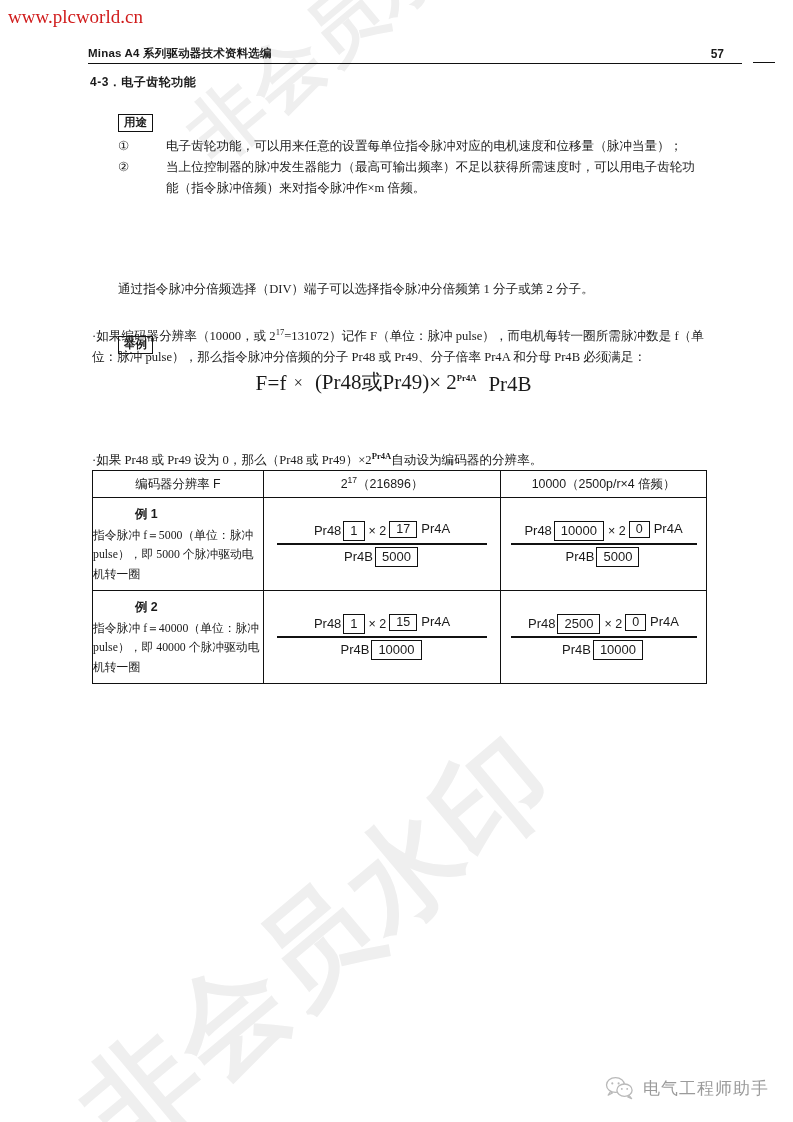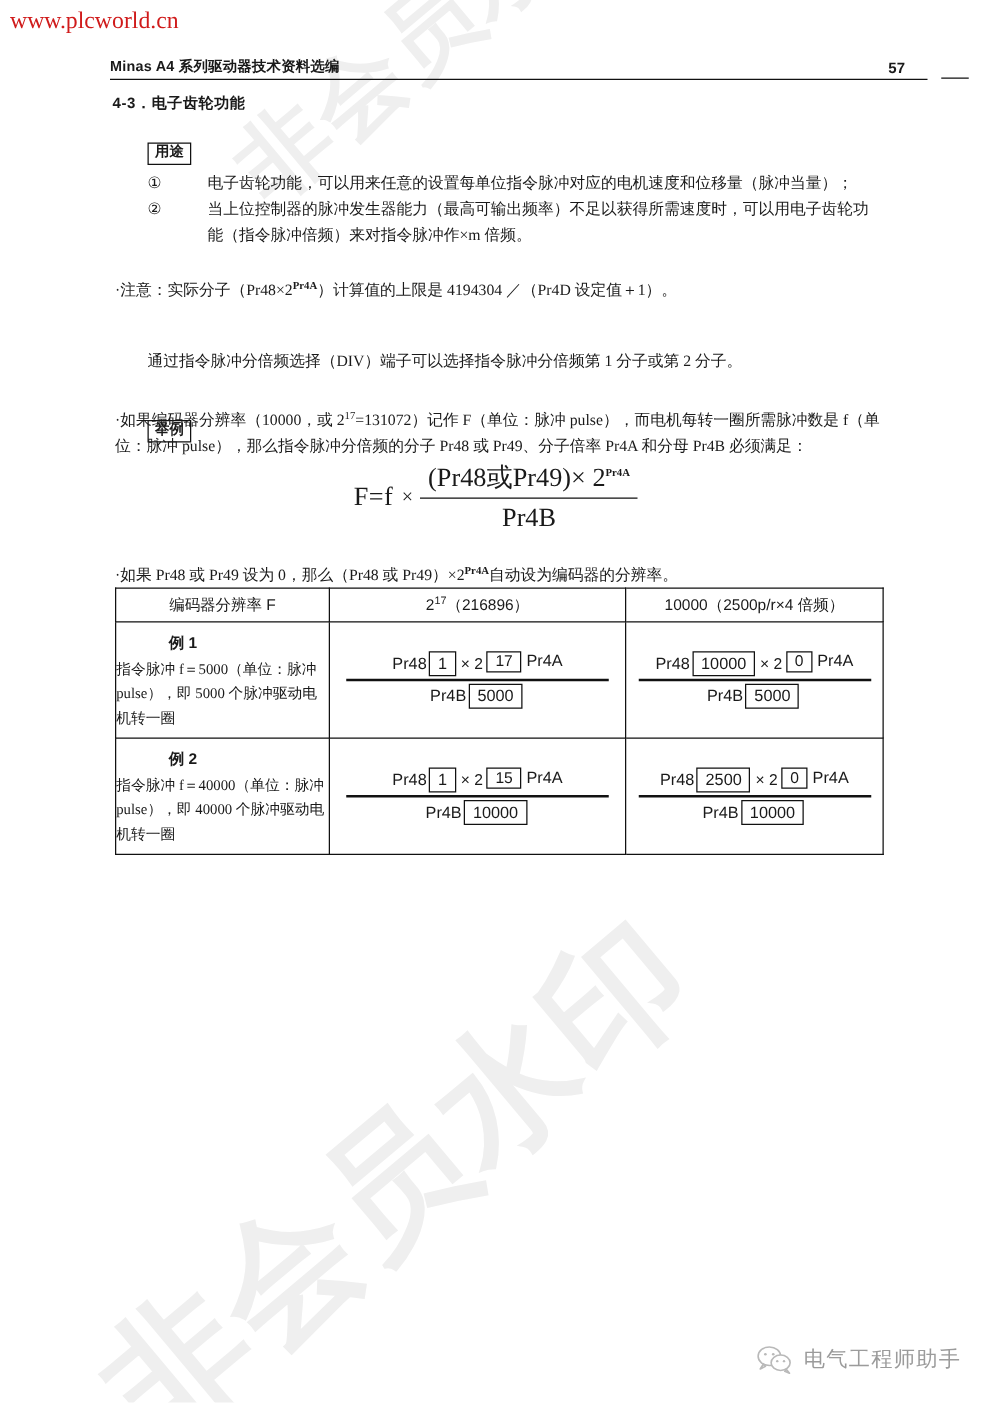--- a/index.html
+++ b/index.html
@@ -172,21 +172,21 @@
   .formula-inner {
     display: flex;
     align-items: center;
     font-size: 21px;
     font-family: "Liberation Serif", serif;
   }
   .f-lhs { margin-right: 1px; letter-spacing: 0.3px; }
   .f-times { margin: 0 6px; font-size: 16px; }
   .frac {
     display: inline-flex;
-    flex-direction: column;
+    flex-direction: row;
     align-items: center;
     text-align: center;
   }
   .frac-num {
     padding: 0 6px 2px 6px;
     white-space: nowrap;
   }
   .frac-bar {
     border-top: 1.6px solid #111;
     width: 100%;
@@ -297,21 +297,21 @@
     align-self: flex-start;
     padding-left: 3px;
   }
 
   
   .footer-brand {
     position: absolute;
     right: 24px;
     bottom: 22px;
     display: flex;
-    align-items: flex-start;
+    align-items: center;
     gap: 8px;
     color: #9a9a9a;
     z-index: 3;
   }
   .brand-text {
     font-family: "Liberation Sans", sans-serif;
     font-size: 17px;
     letter-spacing: 1px;
     color: #9b9b9b;
   }
@@ -344,23 +344,20 @@
     <div class="list-item">
       <span class="list-marker">①</span>
       <span class="list-text">电子齿轮功能，可以用来任意的设置每单位指令脉冲对应的电机速度和位移量（脉冲当量）；</span>
     </div>
     <div class="list-item">
       <span class="list-marker">②</span>
       <span class="list-text">当上位控制器的脉冲发生器能力（最高可输出频率）不足以获得所需速度时，可以用电子齿轮功能（指令脉冲倍频）来对指令脉冲作×m 倍频。</span>
     </div>
   </div>
 
-  <div class="para p-note">
-    <span>·注意：实际分子（Pr48×2</span><span class="sup">Pr4A</span><span>）计算值的上限是 4194304 ／（Pr4D 设定值＋1）。</span>
-  </div>
 
   <div class="para p-div">通过指令脉冲分倍频选择（DIV）端子可以选择指令脉冲分倍频第 1 分子或第 2 分子。</div>
 
   <div class="tagbox tag-juli">举例</div>
 
   <div class="para p-ex">
     <span>·如果编码器分辨率（10000，或 2</span><span class="sup-small">17</span><span>=131072）记作 F（单位：脉冲 pulse），而电机每转一圈所需脉冲数是 f（单位：脉冲 pulse），那么指令脉冲分倍频的分子 Pr48 或 Pr49、分子倍率 Pr4A 和分母 Pr4B 必须满足：</span>
   </div>
 
   <div class="formula">

